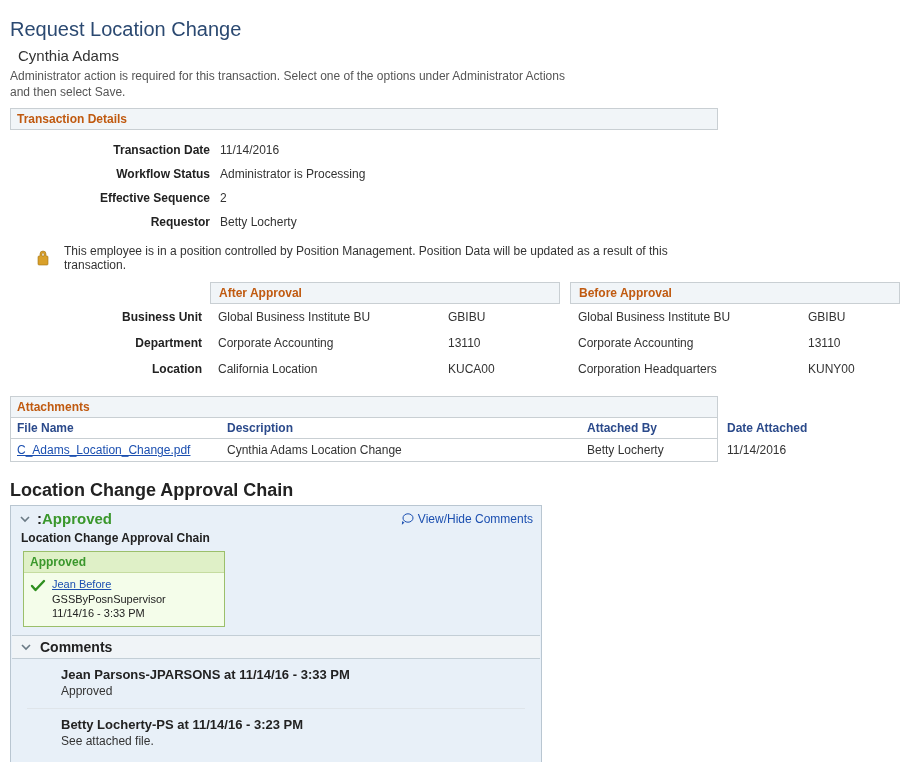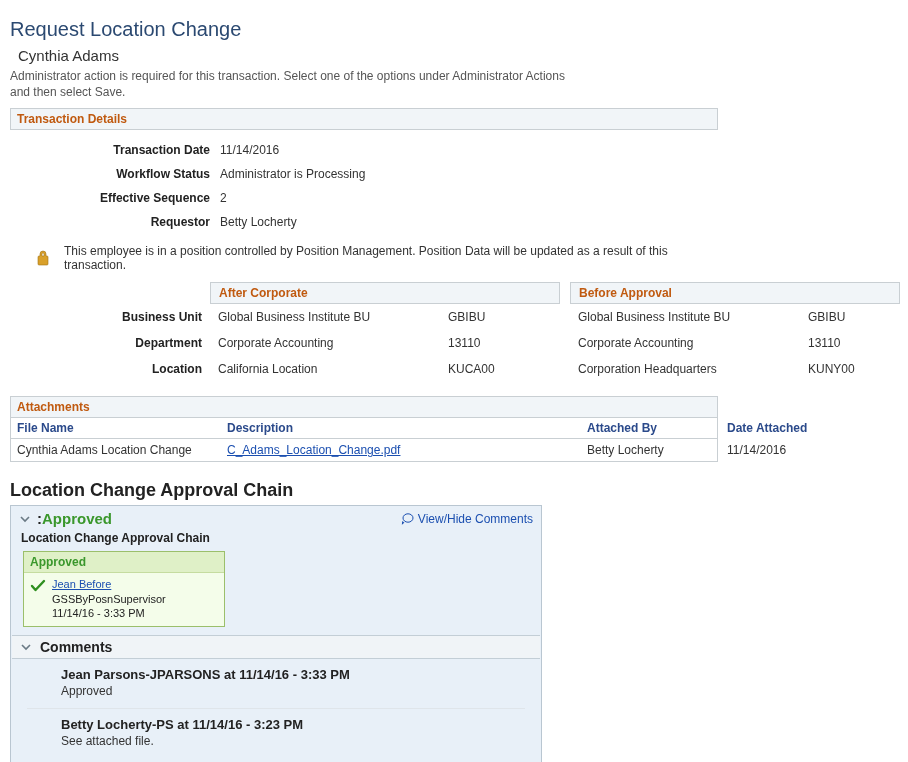--- a/index.html
+++ b/index.html
@@ -84,21 +84,21 @@
     <span class="lock-icon">
       <svg width="14" height="16" viewBox="0 0 14 16">
           <path d="M4 6V4a3 3 0 0 1 6 0v2h1a1 1 0 0 1 1 1v7a1 1 0 0 1-1 1H3a1 1 0 0 1-1-1V7a1 1 0 0 1 1-1h1zm2 0h2V4a1 1 0 0 0-2 0v2z" fill="#d9a02a" stroke="#a37316" stroke-width="0.6"></path>
         </svg>
     </span>
     <span>This employee is in a position controlled by Position Management. Position Data will be updated as a result of this transaction.</span>
   </div>
 
   <div class="ba-grid">
     <div></div>
-    <div class="ba-hdr" style="grid-column:2/4">After Corporate</div>
+    <div class="ba-hdr" style="grid-column:2/4">After Approval</div>
     <div></div>
     <div class="ba-hdr" style="grid-column:5/7">Before Approval</div>
 
     <div class="ba-rowlabel">Business Unit</div>
     <div class="ba-cell">Global Business Institute BU</div>
     <div class="ba-cell">GBIBU</div>
     <div></div>
     <div class="ba-cell">Global Business Institute BU</div>
     <div class="ba-cell">GBIBU</div>
 
@@ -119,22 +119,22 @@
 
   <div class="attach-block">
     <div class="attach-title">Attachments</div>
     <div class="attach-head">
       <div>File Name</div>
       <div>Description</div>
       <div>Attached By</div>
       <div>Date Attached</div>
     </div>
     <div class="attach-row">
+      <div><a>C_Adams_Location_Change.pdf</a></div>
       <div>Cynthia Adams Location Change</div>
-      <div><a>C_Adams_Location_Change.pdf</a></div>
       <div>Betty Locherty</div>
       <div>11/14/2016</div>
     </div>
   </div>
 
   <div class="chain-title">Location Change Approval Chain</div>
 
   <div class="chain-box">
     <div class="chain-bar">
       <div class="chain-left">

